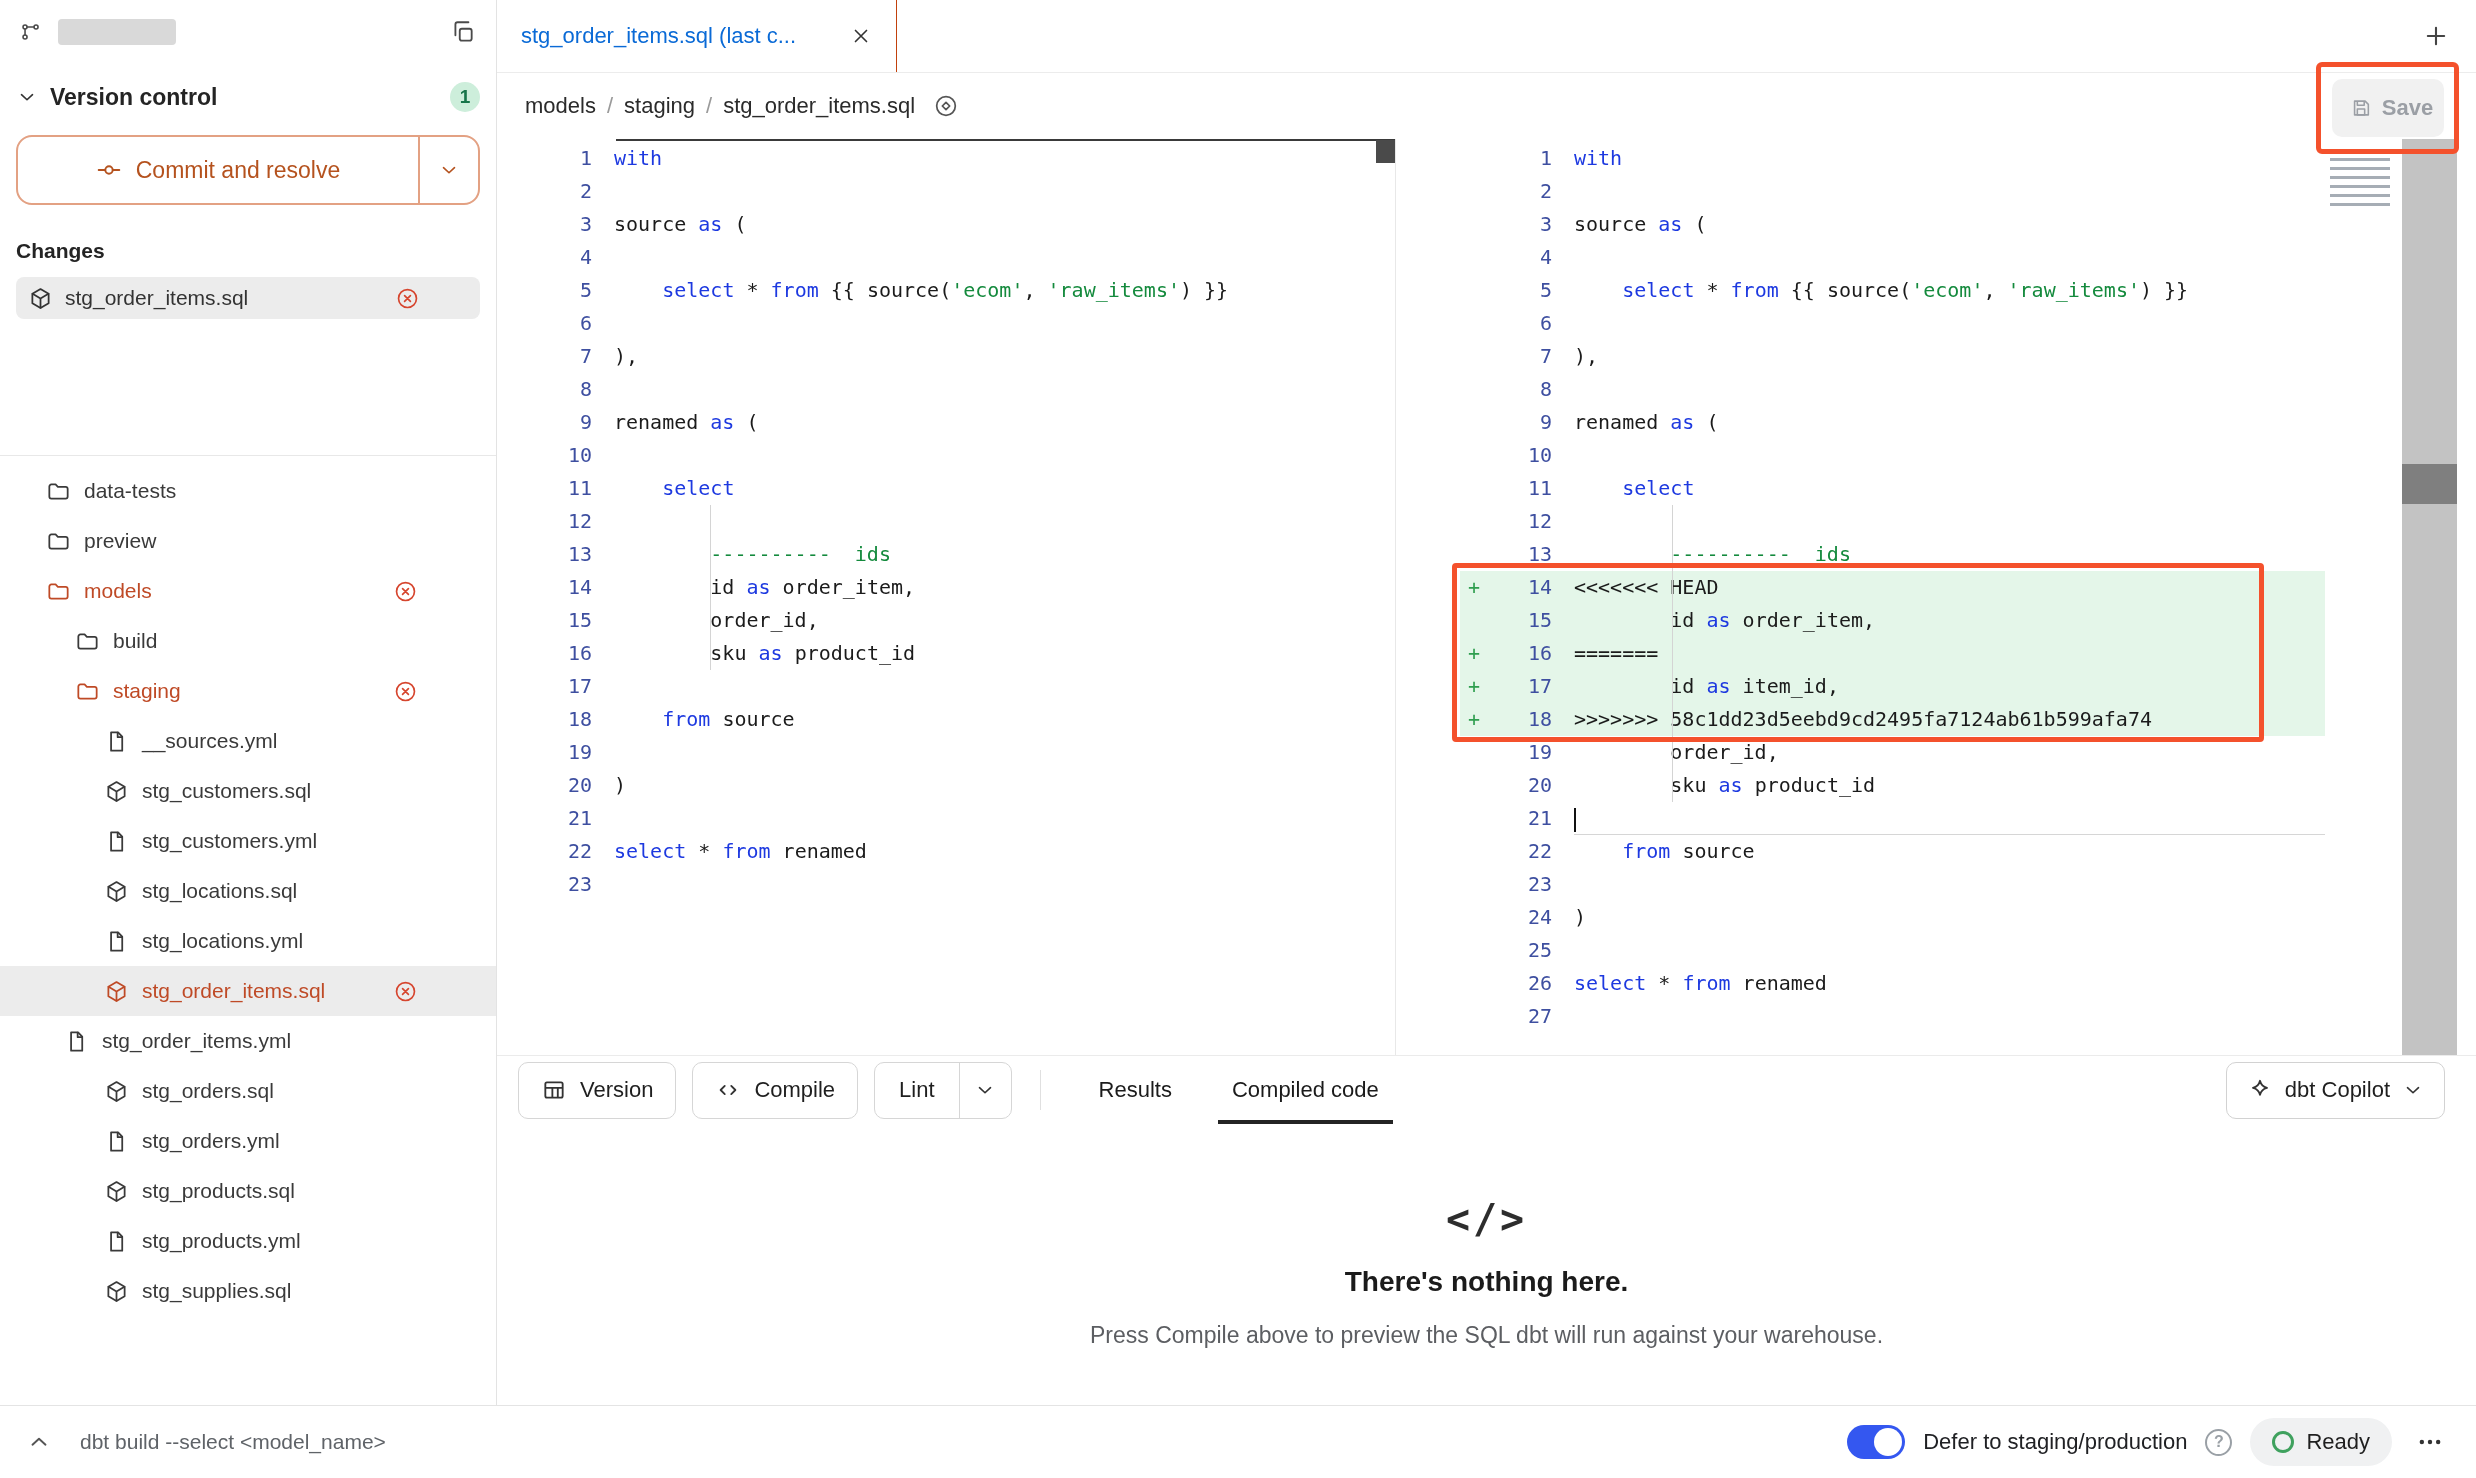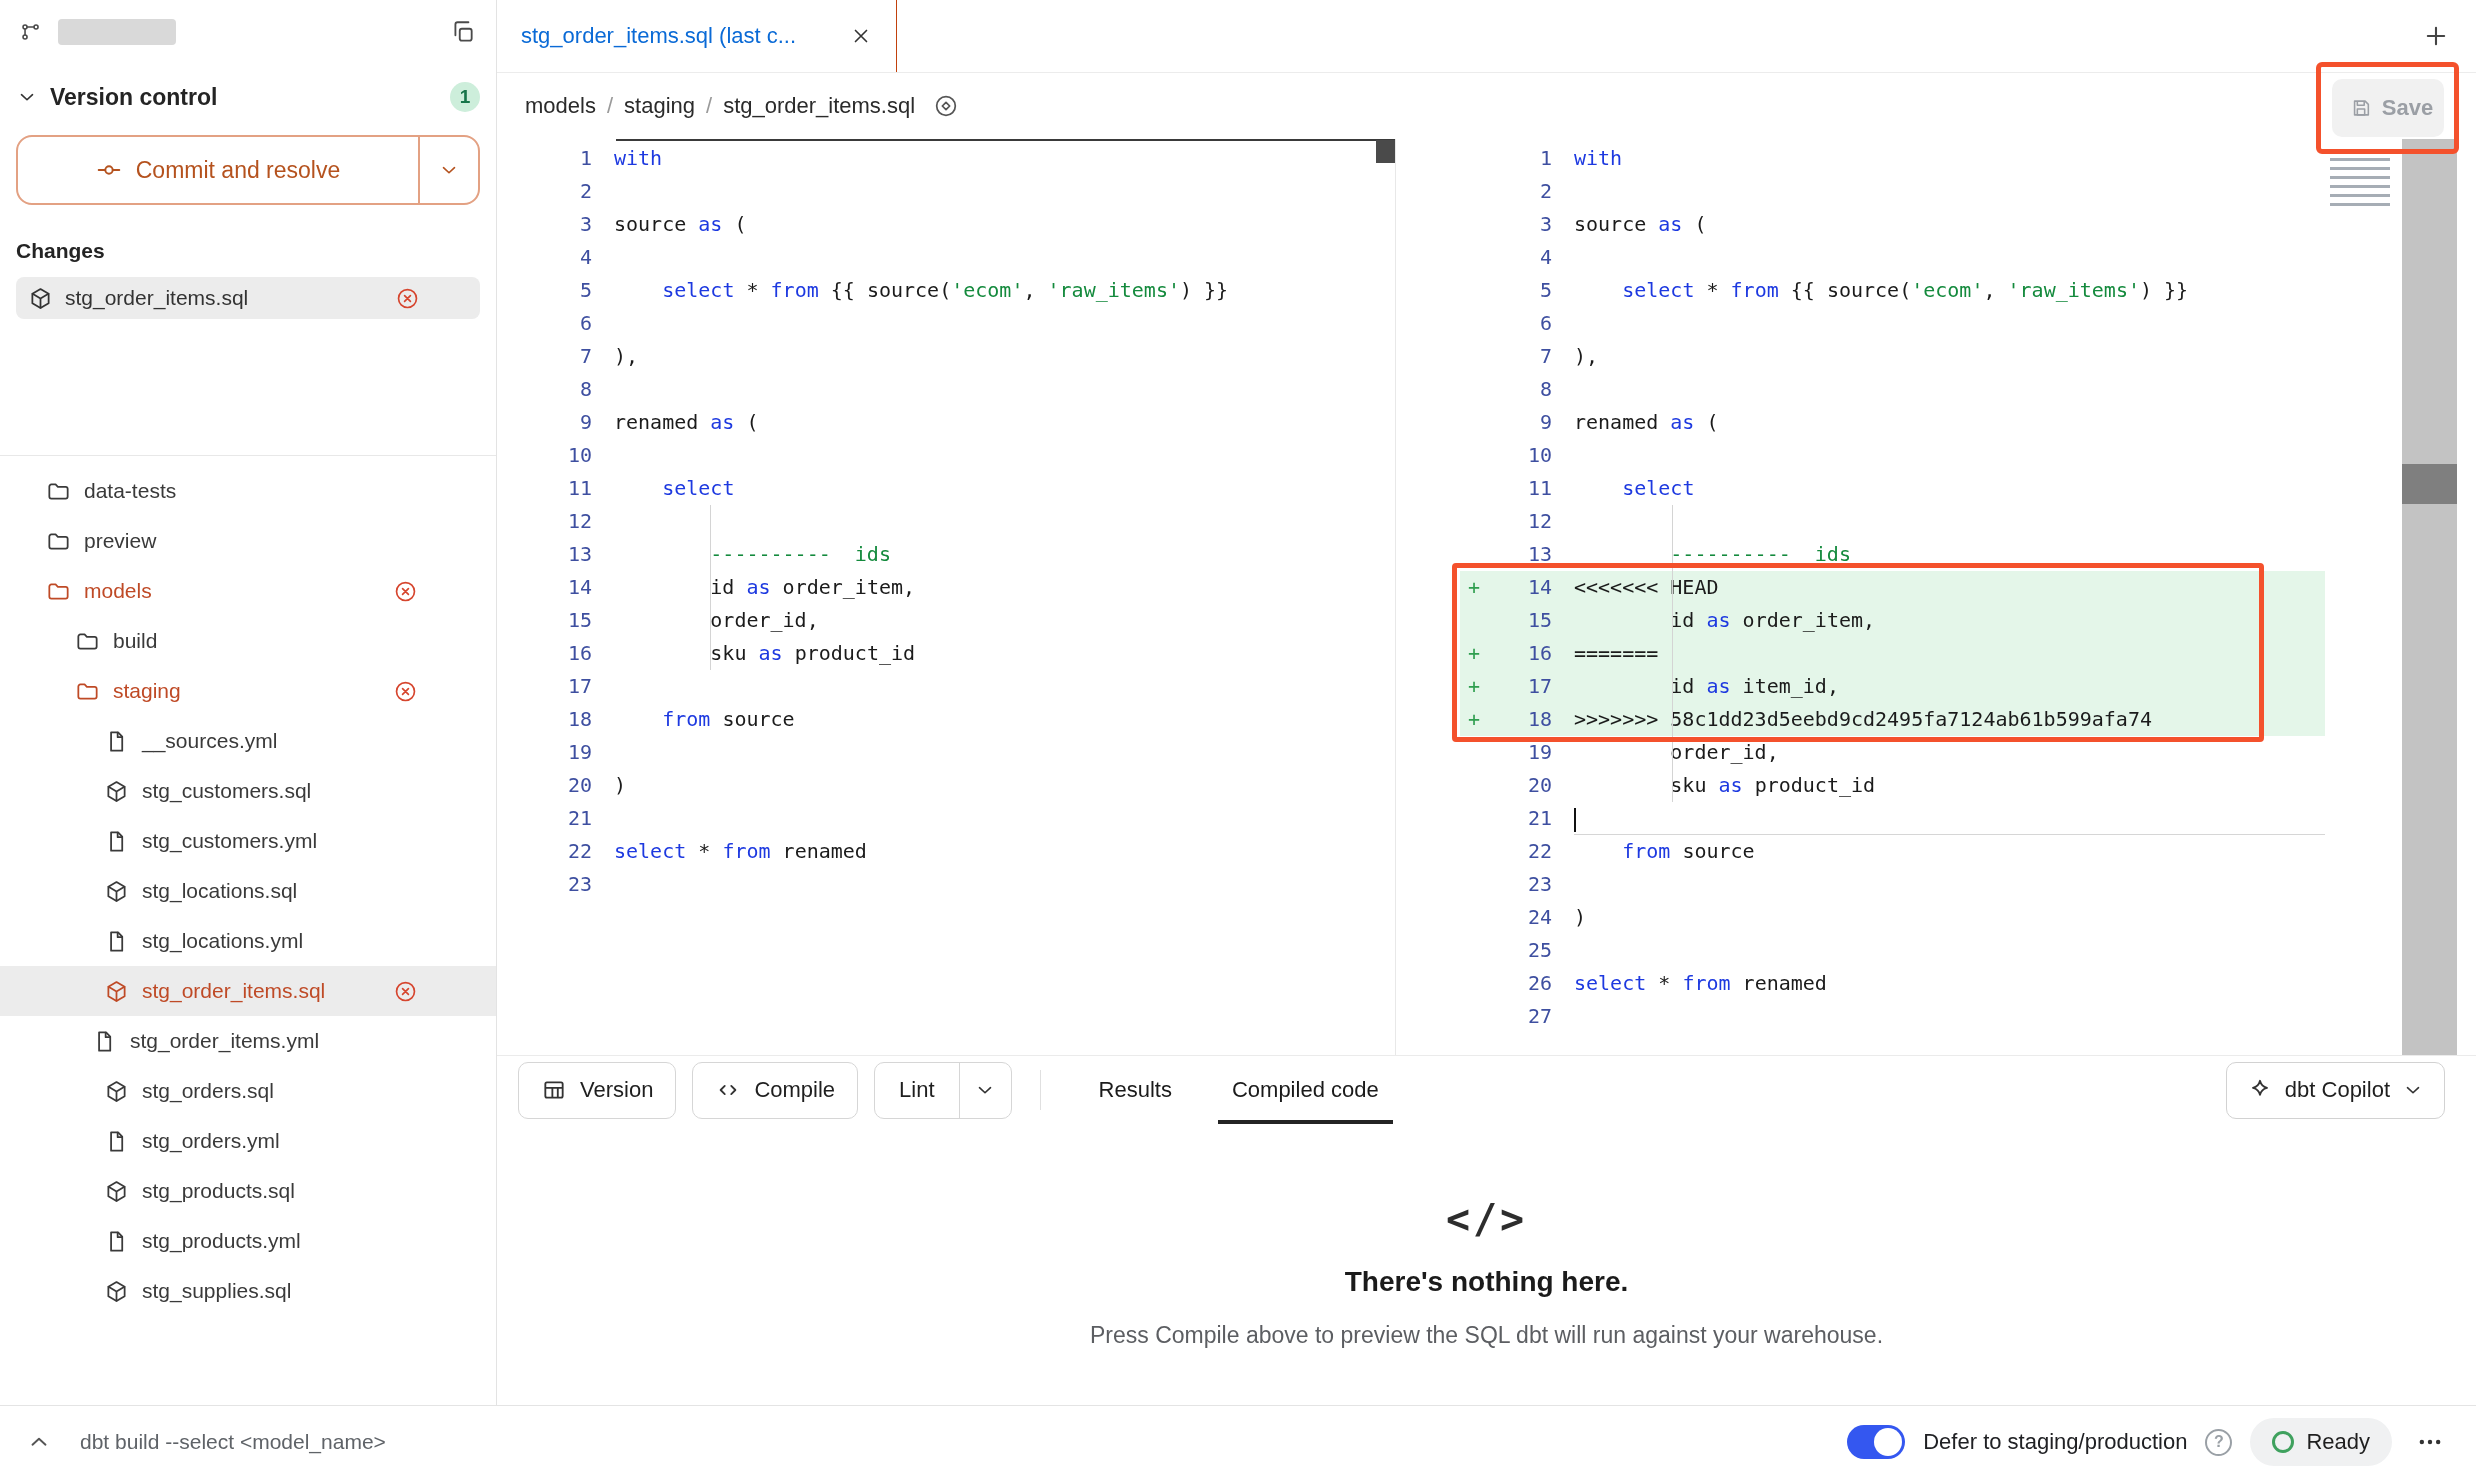--- a/index.html
+++ b/index.html
@@ -259,21 +259,21 @@
               <svg class="icn" viewBox="0 0 24 24" fill="none" stroke="currentColor" stroke-width="1.7" stroke-linecap="round" stroke-linejoin="round">
                 <path d="M12 2.9 19.8 7.4v9.2L12 21.1 4.2 16.6V7.4z"></path>
                 <path d="M4.4 7.5 12 11.9l7.6-4.4M12 11.9v9"></path>
               </svg>
               <span class="tree-label">stg_order_items.sql</span>
               <svg class="icn x-badge" viewBox="0 0 24 24" fill="none" stroke="currentColor" stroke-width="1.6" stroke-linecap="round">
                 <circle cx="12" cy="12" r="8.6"></circle>
                 <path d="M9.2 9.2l5.6 5.6M14.8 9.2l-5.6 5.6"></path>
               </svg>
             </div>
-            <div class="tree-row" style="padding-left:92px">
+            <div class="tree-row" style="padding-left:64px">
               <svg class="icn" viewBox="0 0 24 24" fill="none" stroke="currentColor" stroke-width="1.7" stroke-linecap="round" stroke-linejoin="round">
                 <path d="M6.8 3.2h6.7l4 4.2v13.4H6.8z"></path>
                 <path d="M13.1 3.4v4.4h4.3"></path>
               </svg>
               <span class="tree-label">stg_order_items.yml</span>
             </div>
             <div class="tree-row" style="padding-left:104px">
               <svg class="icn" viewBox="0 0 24 24" fill="none" stroke="currentColor" stroke-width="1.7" stroke-linecap="round" stroke-linejoin="round">
                 <path d="M12 2.9 19.8 7.4v9.2L12 21.1 4.2 16.6V7.4z"></path>
                 <path d="M4.4 7.5 12 11.9l7.6-4.4M12 11.9v9"></path>

